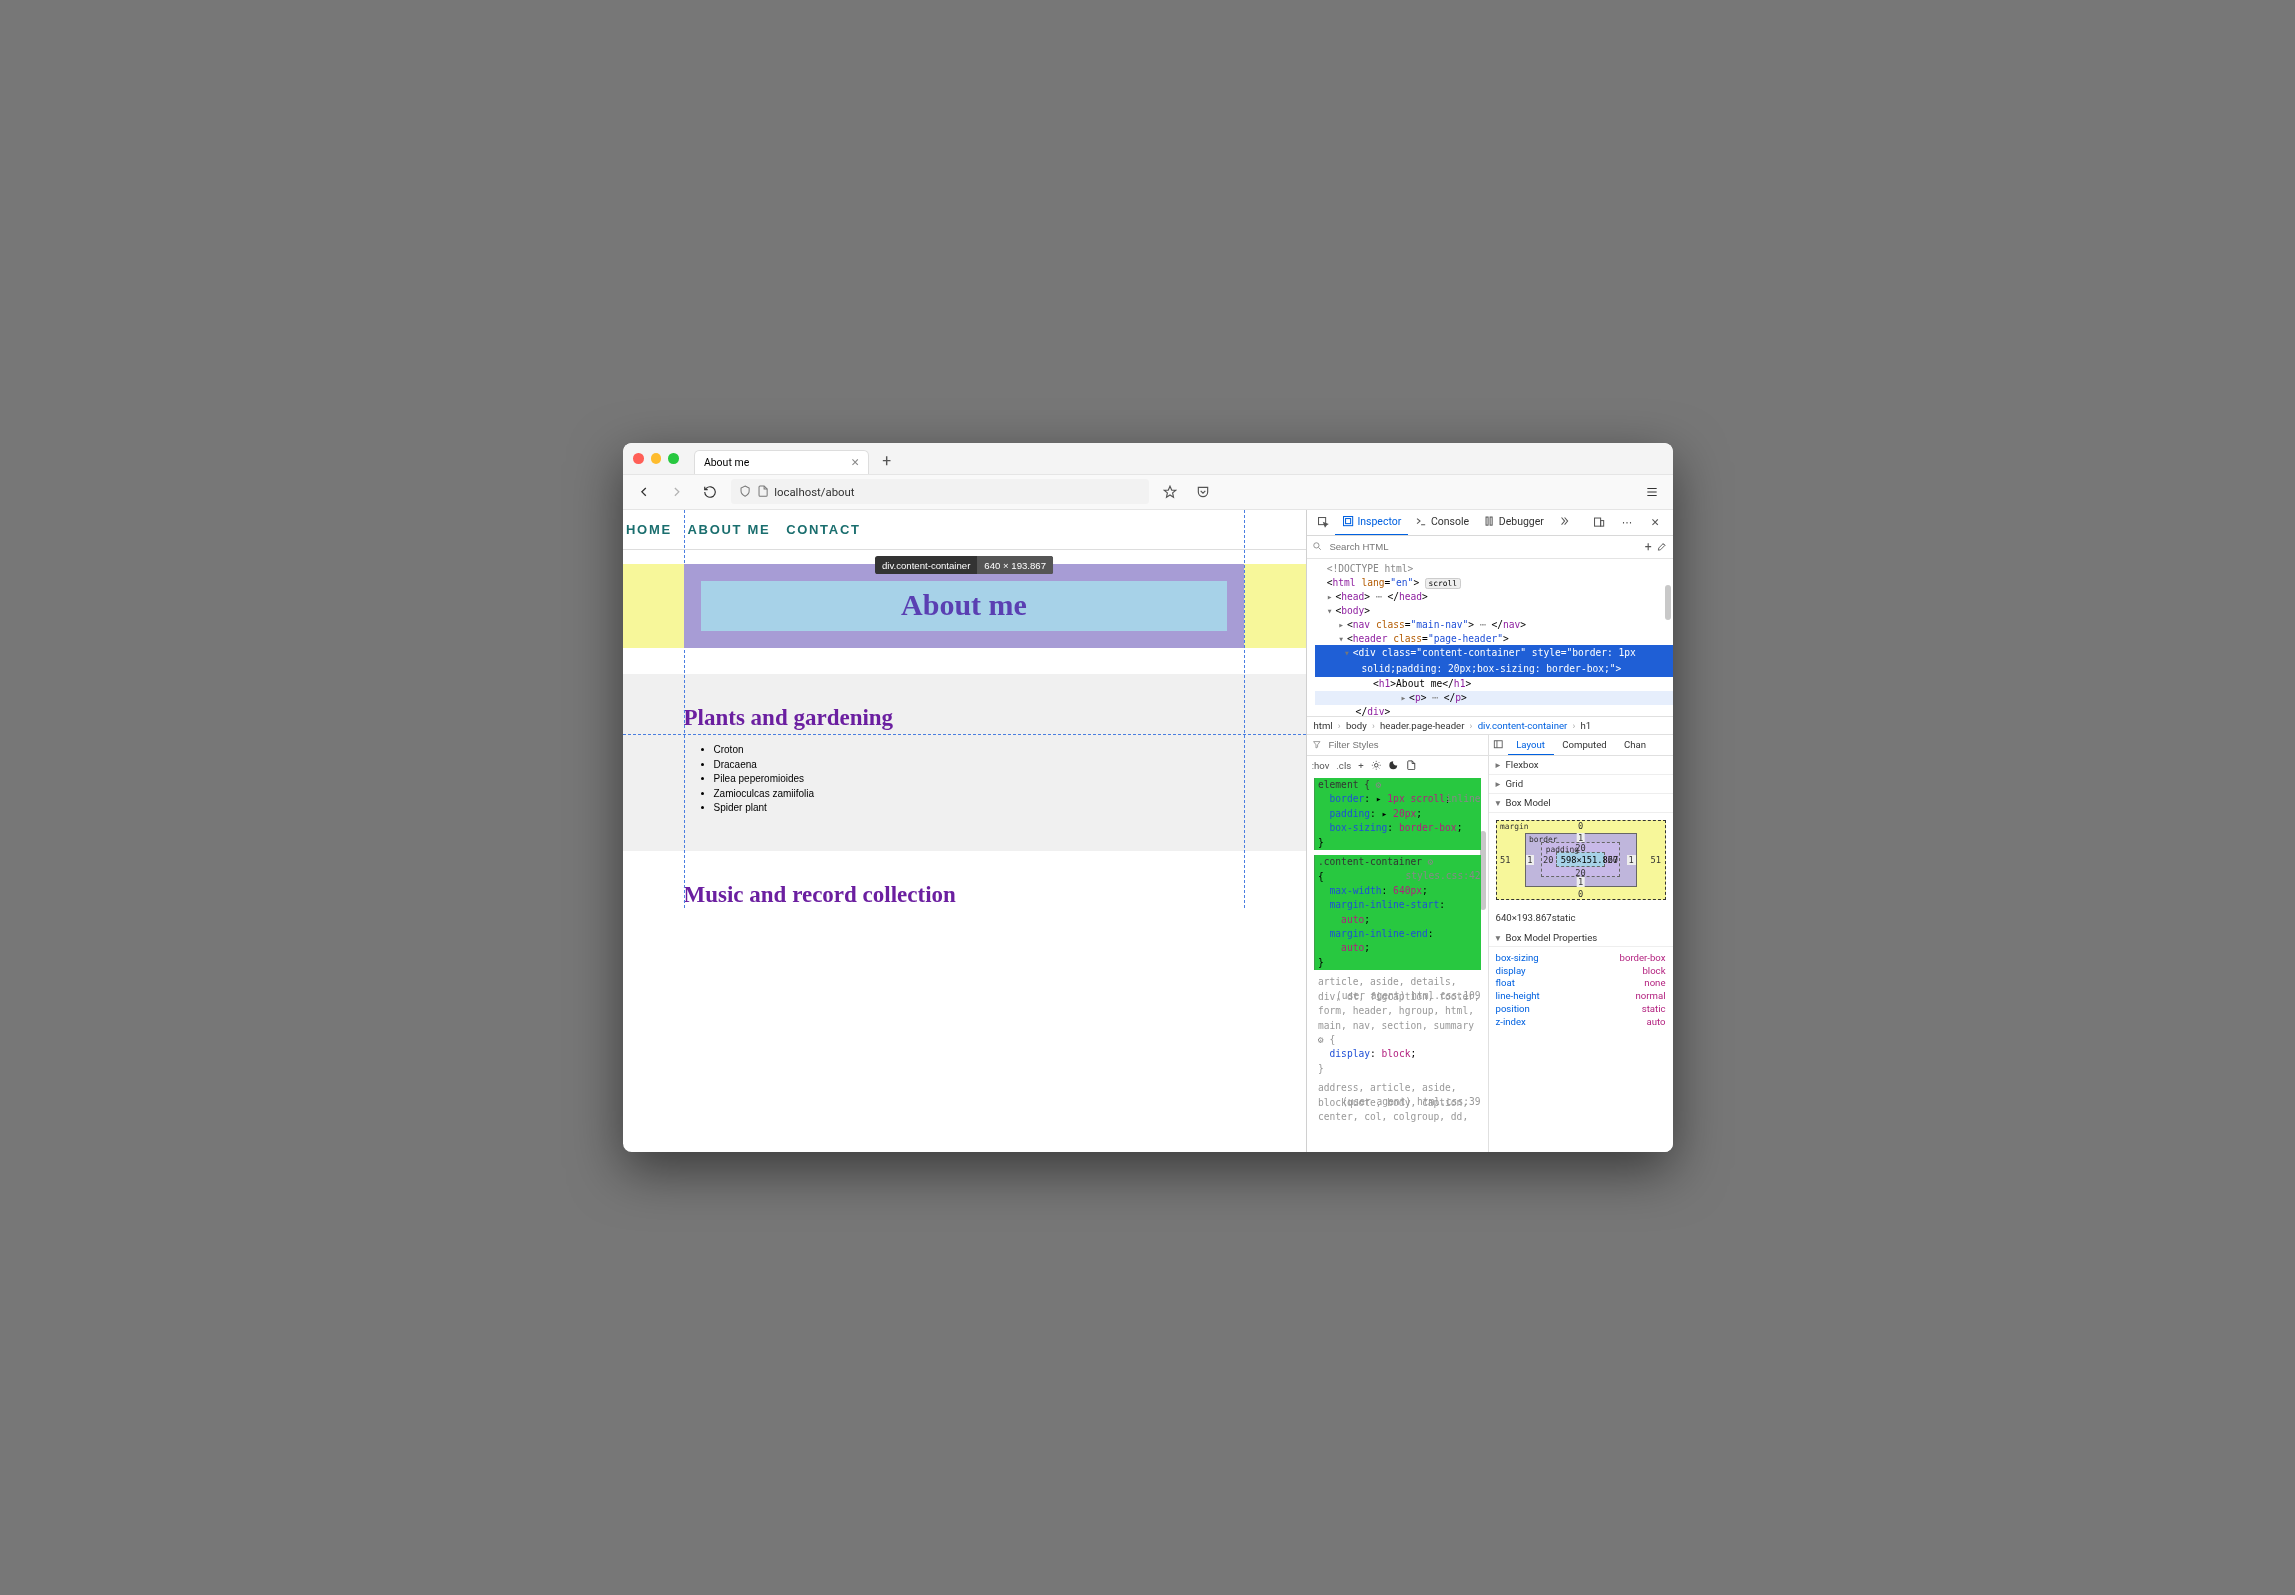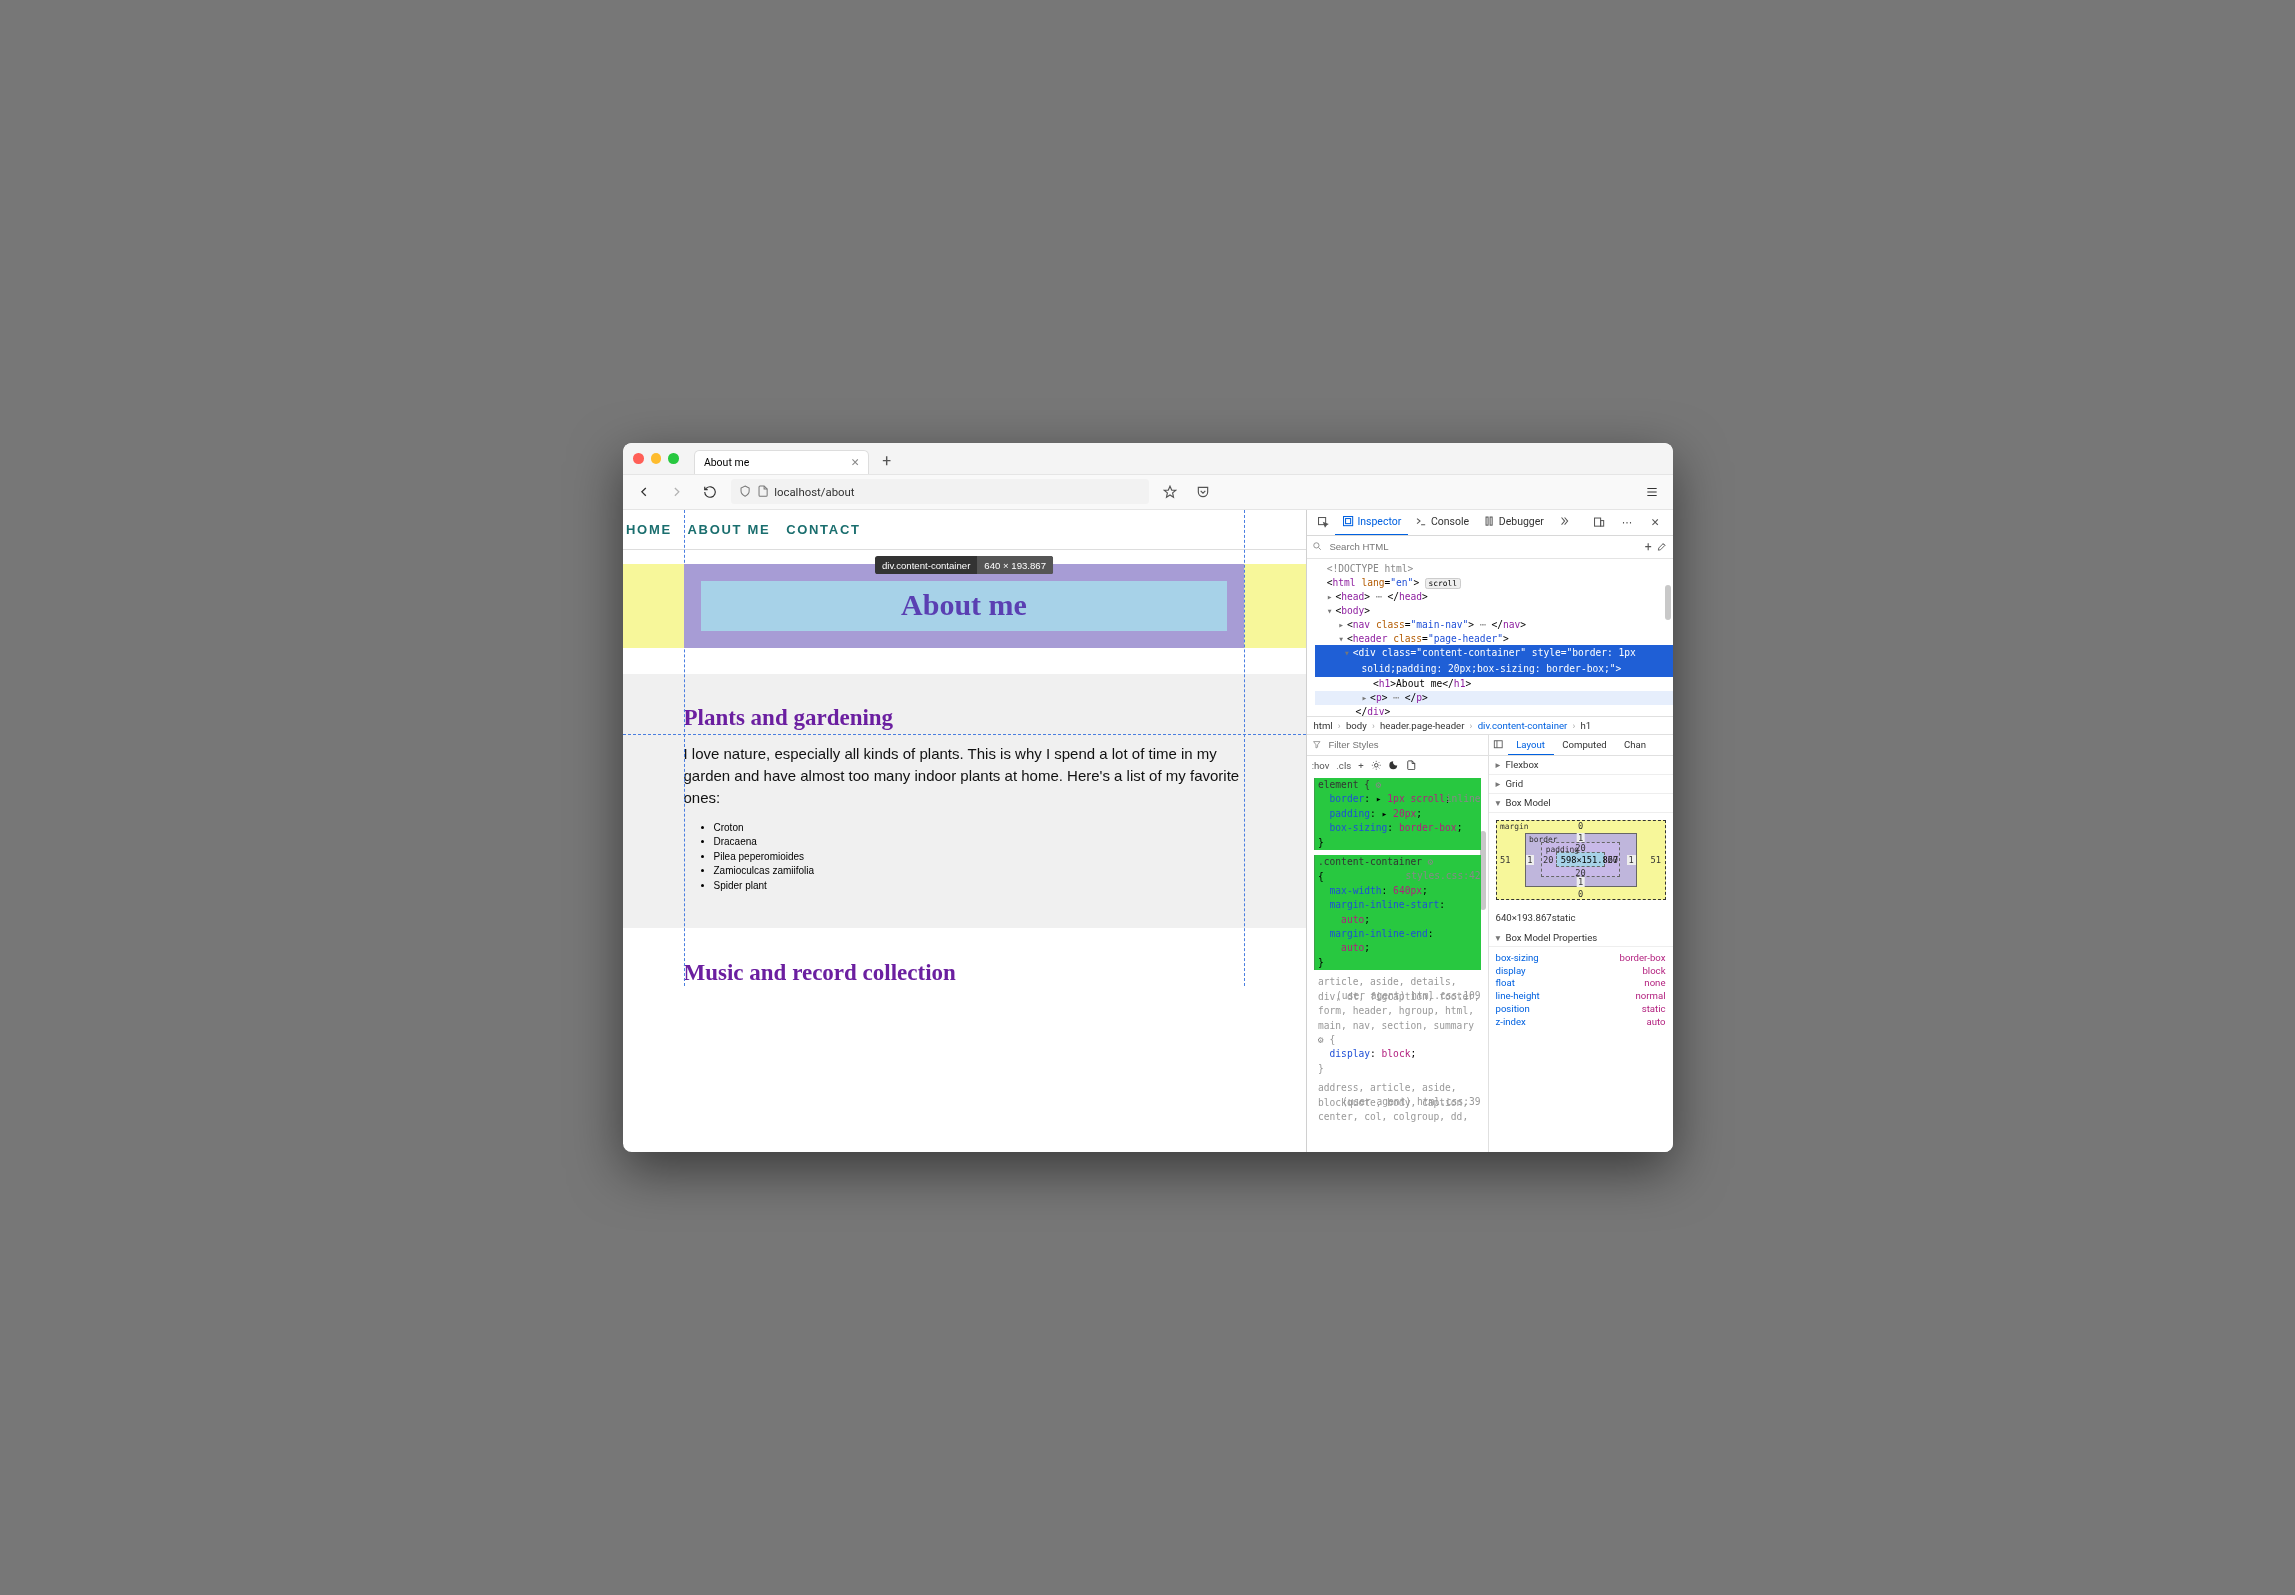--- a/index.html
+++ b/index.html
@@ -77,21 +77,21 @@
   .dt-tabitem.active { color:#0061e0; border-bottom-color:#0061e0;}
   .dt-tabitem svg{width:12.2px;height:12.2px}
   .dt-tabs .right{margin-left:auto; display:flex; align-items:center; gap:3.5px;}
   .dt-search { height:23px; border-bottom:0.9px solid #e4e4e4; display:flex; align-items:center; padding:0 5.2px; color:#888; gap:5.2px;}
   .dt-search input{ flex:1; border:none; outline:none; font-size:9.6px; background:transparent;}
   .dt-dom { font-family: Menlo, Consolas, monospace; font-size:9.6px; line-height:1.45; padding:3.5px 0 3.5px 8.7px; overflow:auto; max-height:157px;}
   .dt-dom .ln { white-space:pre; }
   .tag{color:#8e1fa0}.attr{color:#b35a00}.val{color:#1f4fd6}.grey{color:#888}.tri{color:#777; display:inline-block; width:8.7px;}
   .dt-dom .sel { background:#1f5fd6; color:#fff; padding:0.9px 0;}
   .dt-dom .sel .tag,.dt-dom .sel .attr,.dt-dom .sel .val,.dt-dom .sel .grey{color:#fff}
-  .dt-dom .hov { background:#e6eefc; }
+  .dt-dom .hov { background:#e6eefc;padding-left:39px; }
 
   .breadcrumbs{ height:19px; border-top:0.9px solid #e0e0e0; border-bottom:0.9px solid #e0e0e0; display:flex; align-items:center; font-size:9.6px; padding:0 7px; gap:5.2px; color:#333; overflow:hidden;}
   .breadcrumbs .bc{color:#333}
   .breadcrumbs .bc.link{color:#0061e0}
   .breadcrumbs .sep{color:#aaa}
 
   .dt-lower { flex:1; display:flex; min-height:0;}
   .rules { flex:1; border-right:0.9px solid #e0e0e0; display:flex; flex-direction:column; min-height:0;}
   .rules-head { height:21px; border-bottom:0.9px solid #e0e0e0; display:flex; align-items:center; padding:0 5.2px; gap:5.2px; color:#888;}
   .rules-head input{flex:1; border:none; outline:none; font-size:9.6px; background:transparent}
@@ -210,21 +210,20 @@
             <div class="tooltip">
               <span>div.content-container</span>
               <span class="dim">640 × 193.867</span>
             </div>
             <h1>About me</h1>
           </div>
         </div>
 
         <div class="section">
           <h2>Plants and gardening</h2>
-          <p>I love nature, especially all kinds of plants. This is why I spend a lot of time in my garden and have almost too many indoor plants at home. Here's a list of my favorite ones:</p>
           <ul>
             <li>Croton</li>
             <li>Dracaena</li>
             <li>Pilea peperomioides</li>
             <li>Zamioculcas zamiifolia</li>
             <li>Spider plant</li>
           </ul>
         </div>
 
         <div class="cutoff">

